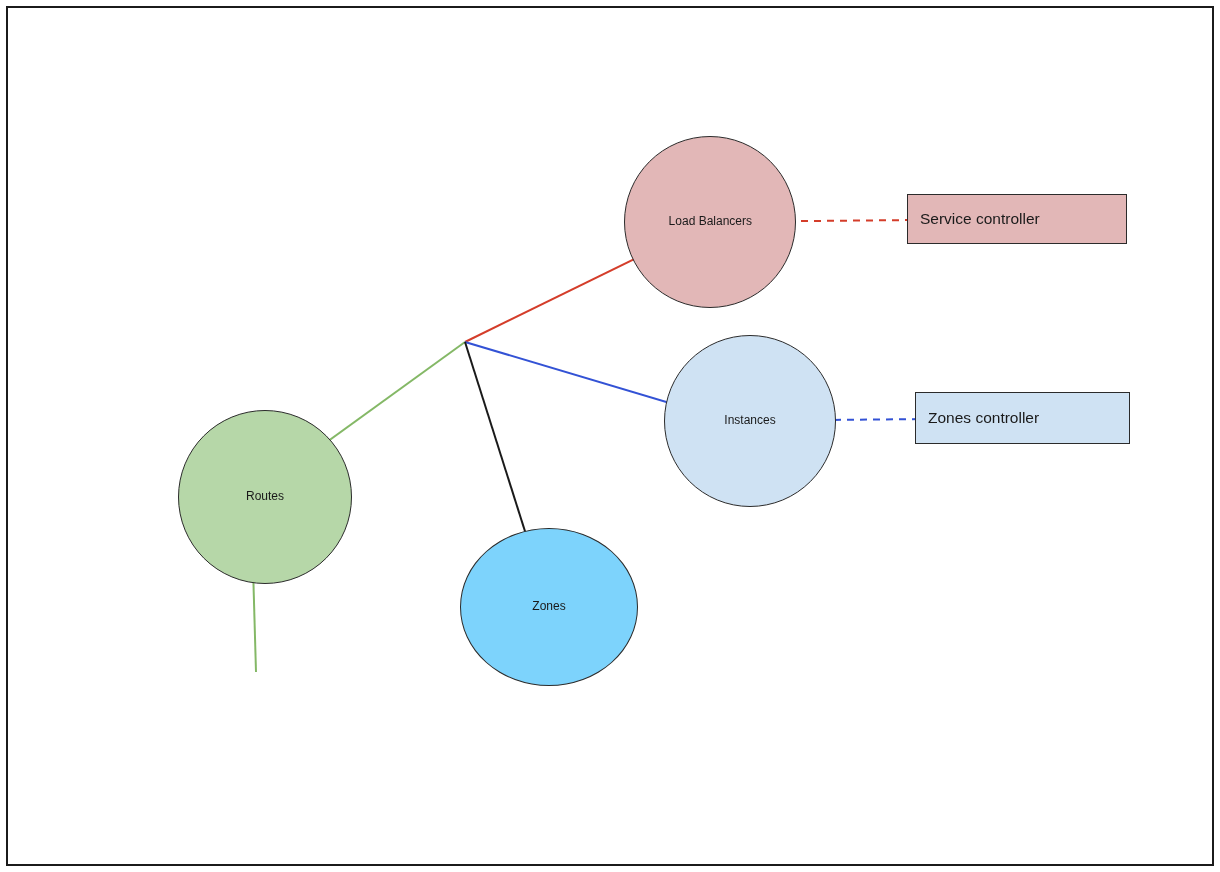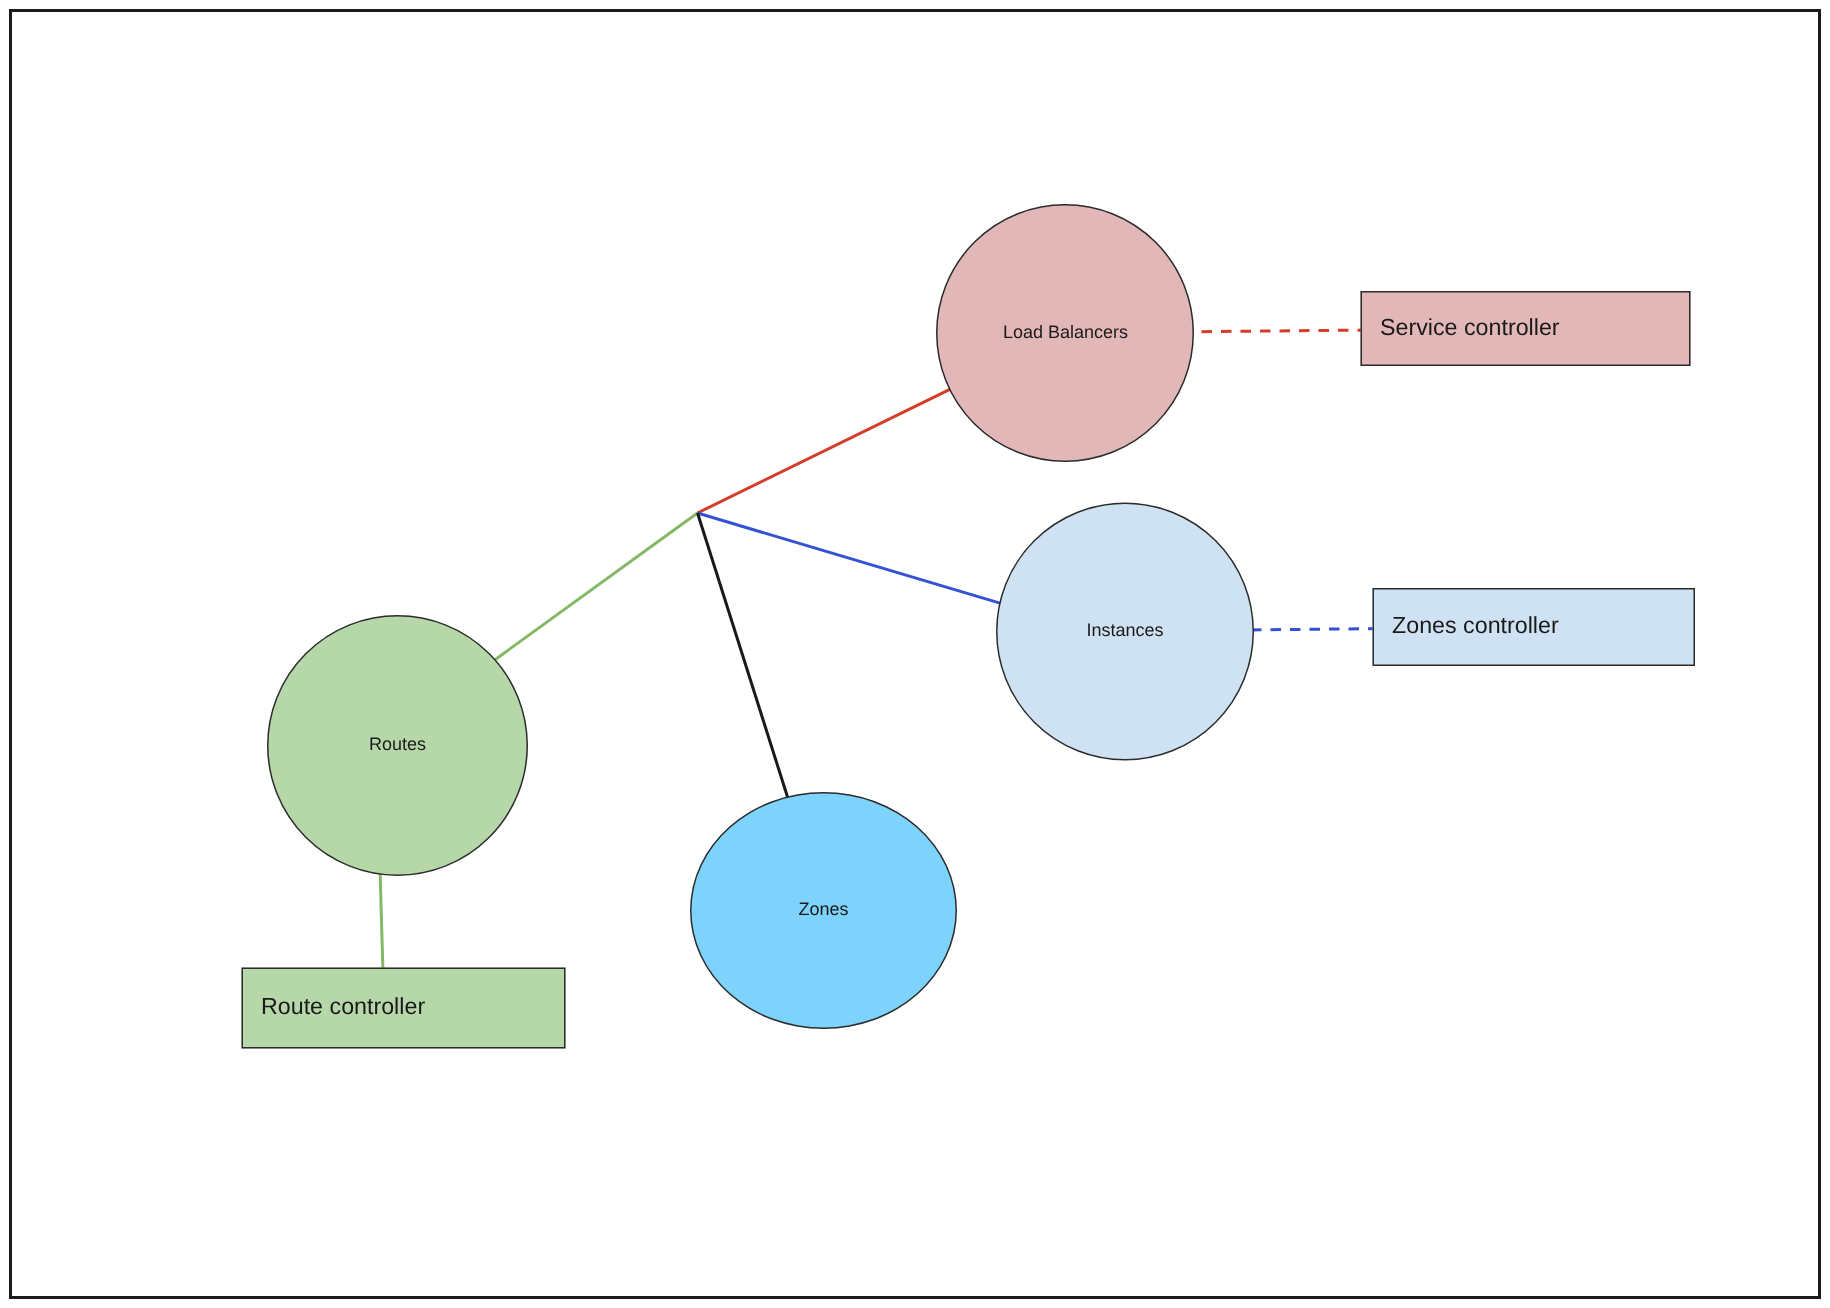--- a/index.html
+++ b/index.html
@@ -112,16 +112,13 @@
   </div>
 
   <div class="node rect fill-pink n-svc">
     <span class="lbl">Service controller</span>
   </div>
 
   <div class="node rect fill-blue n-nodec">
     <span class="lbl">Zones controller</span>
   </div>
 
-  <div class="node rect fill-green n-routec">
-    <span class="lbl">Route controller</span>
-  </div>
 </div>
 
 </body></html>

